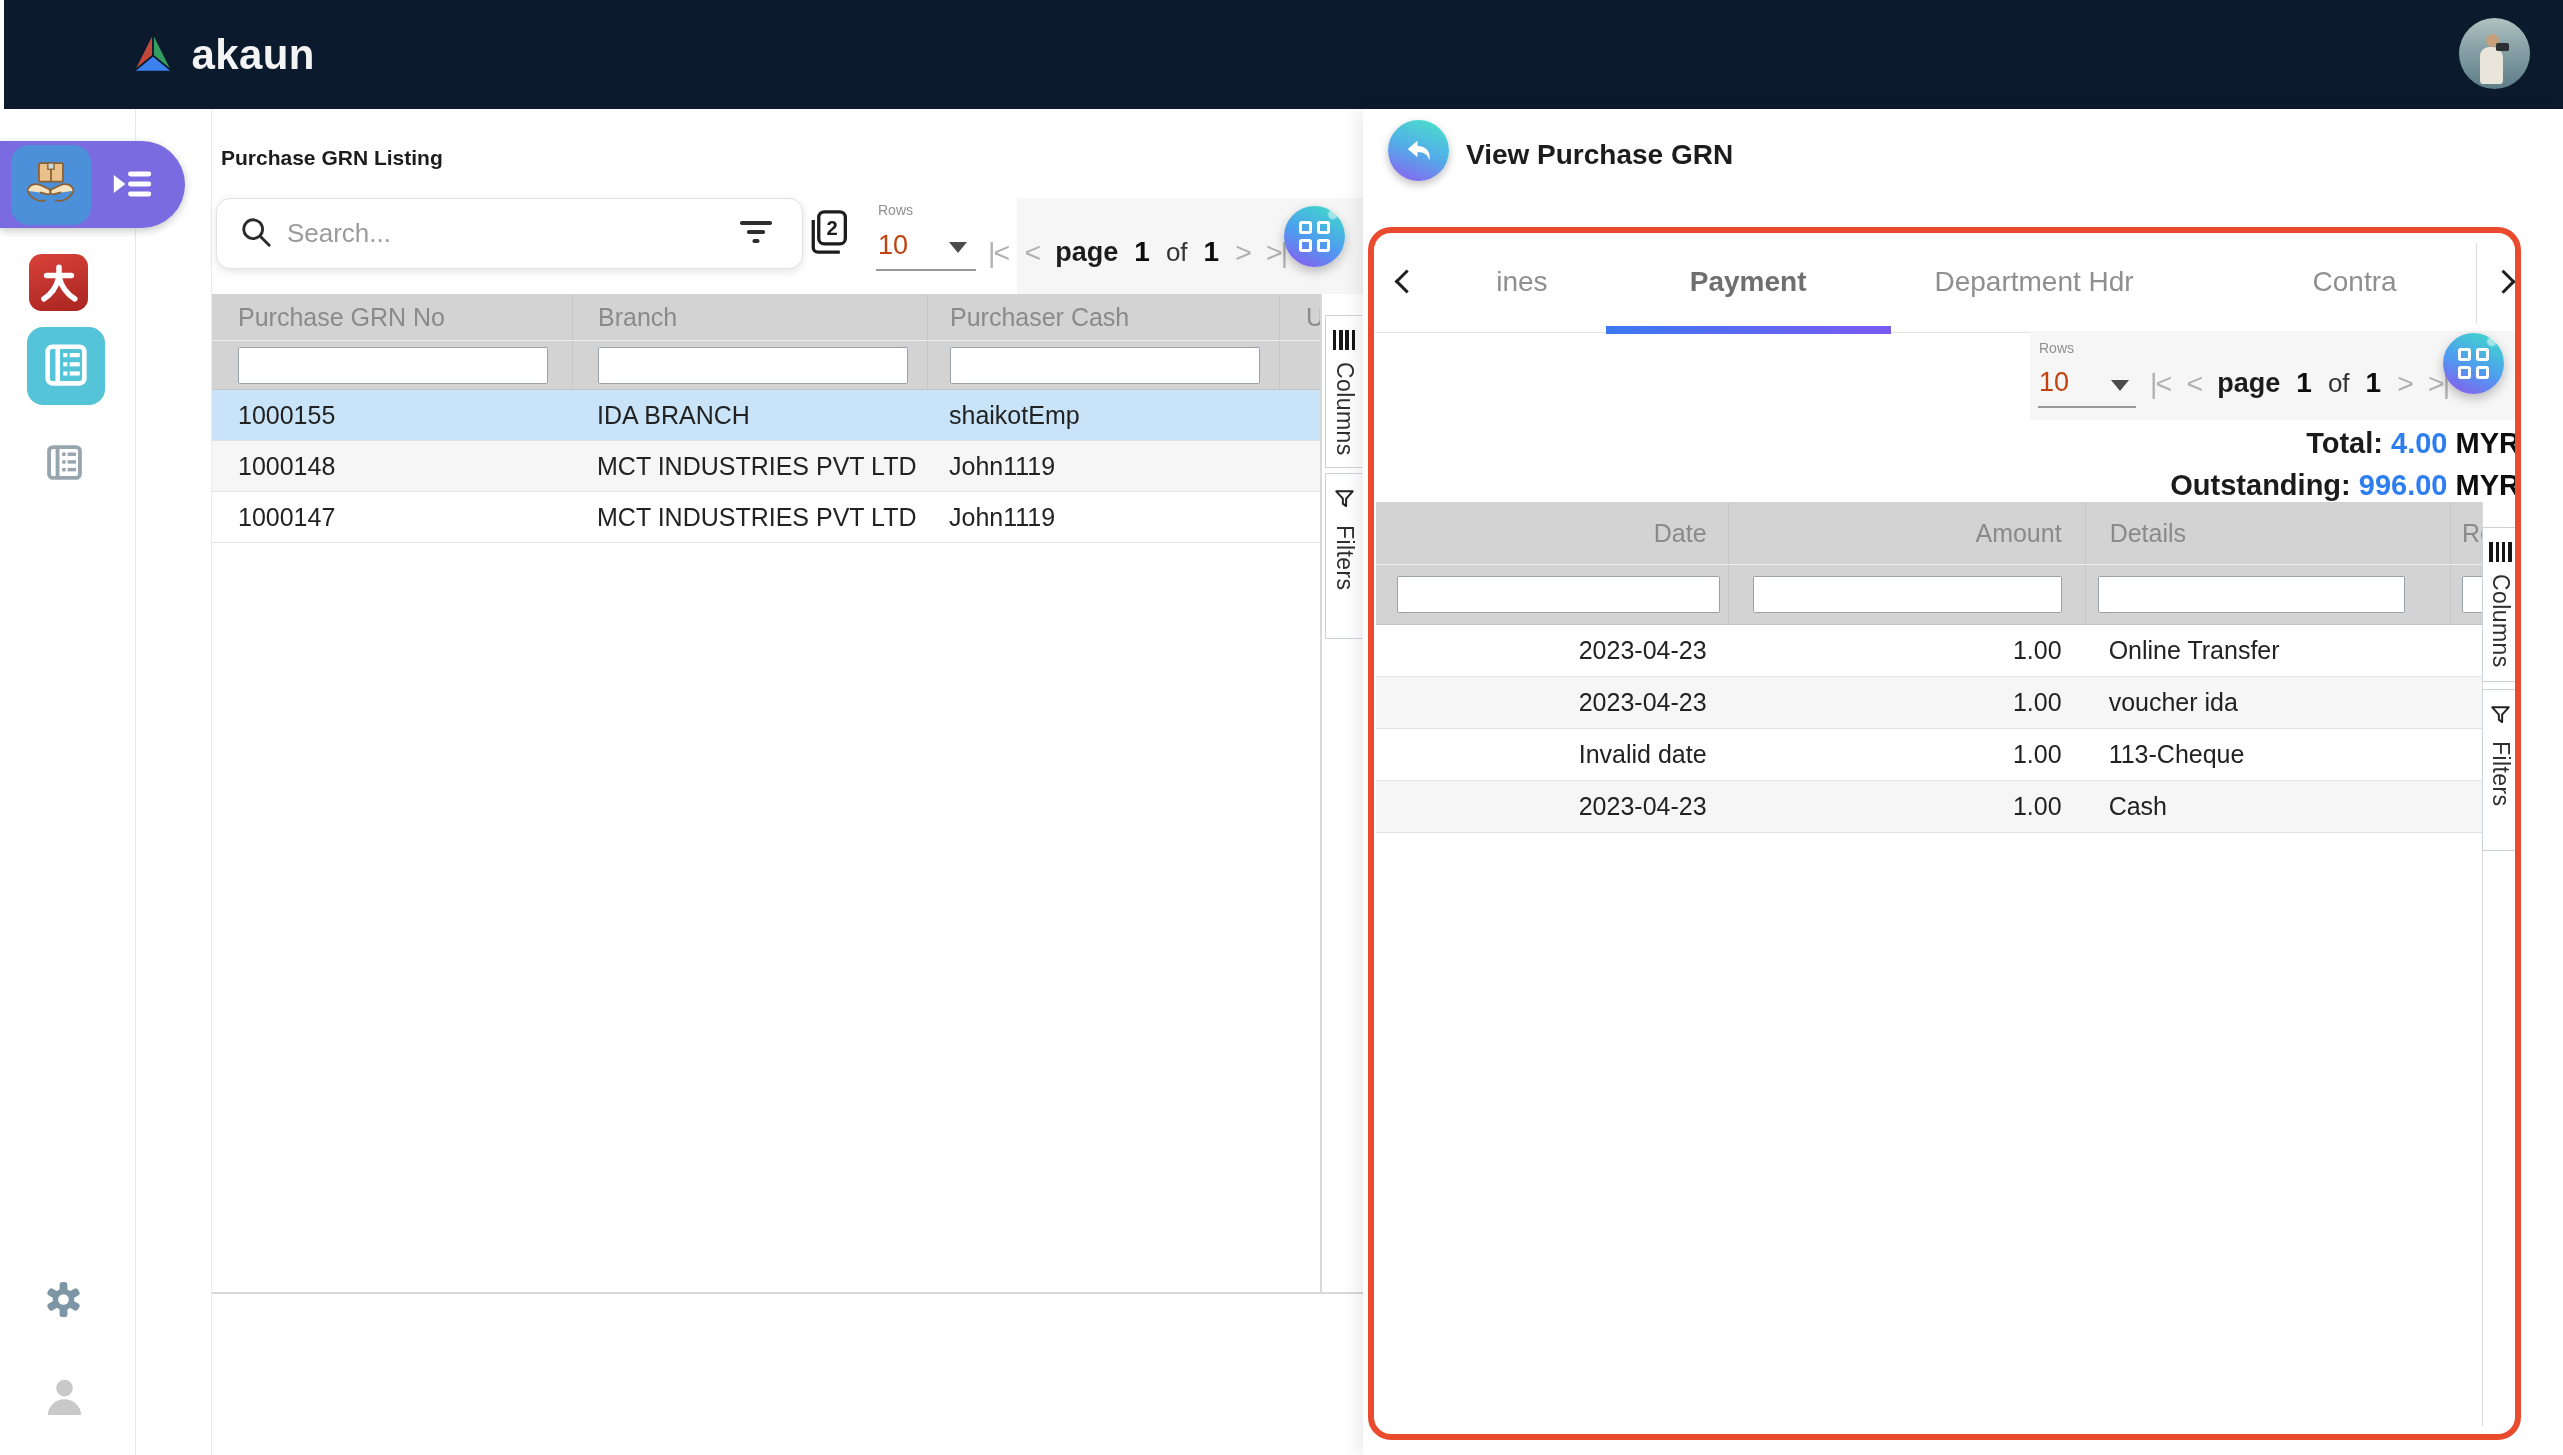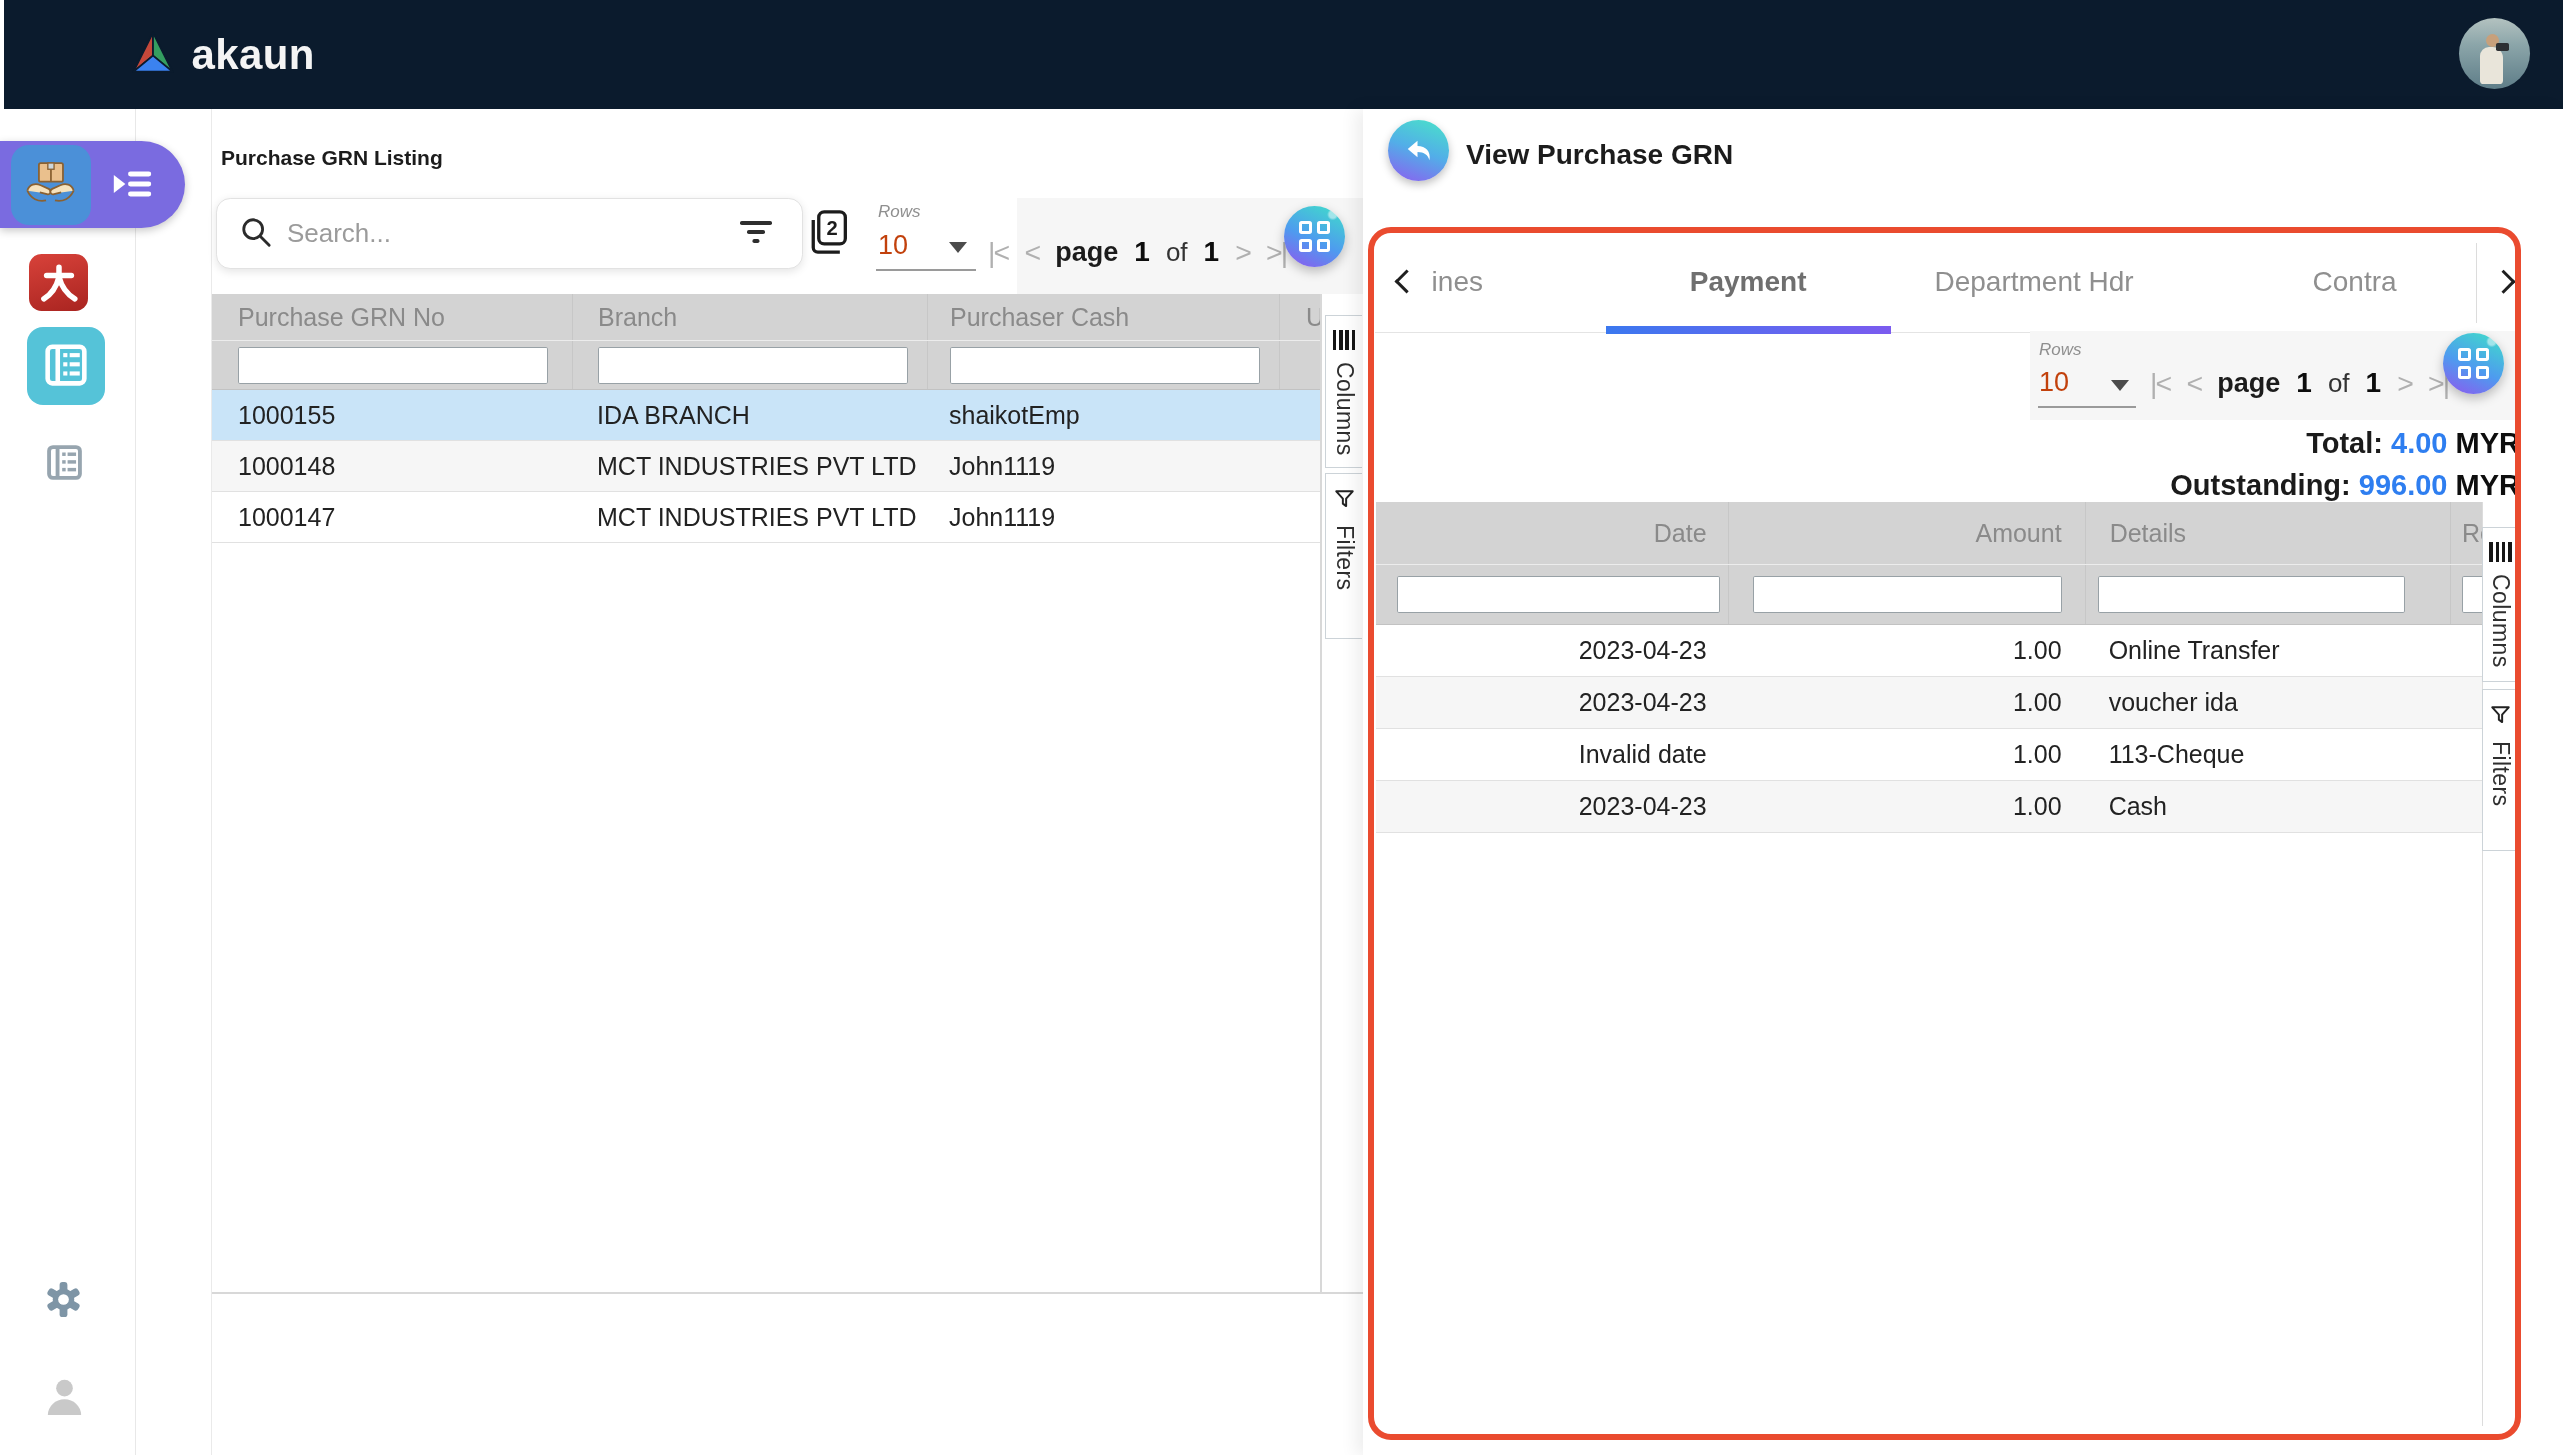--- a/index.html
+++ b/index.html
@@ -44,21 +44,21 @@
              border-radius:14.2px;box-shadow:0 2.7px 8px rgba(0,0,0,.10);display:flex;align-items:center;}
   .search-ph{margin-left:12.5px;font-size:26px;color:#9b9b9b;border:none;outline:none;background:transparent;width:383px;
              font-family:inherit;}
   .search-ph::placeholder{color:#9b9b9b;}
   .sb-search-ic{margin-left:23px;flex:0 0 auto;}
   .filterlines{position:absolute;right:30px;top:22px;width:32px;height:25px;}
   .filterlines span{position:absolute;left:50%;transform:translateX(-50%);height:4px;background:#2e2e2e;border-radius:1.8px;}
   .filterlines .f1{top:0;width:32px;} .filterlines .f2{top:9px;width:18px;} .filterlines .f3{top:18px;width:7.1px;}
   .copy-btn{position:absolute;left:593px;top:98px;width:44px;height:50px;}
 
-  .rows-label{position:absolute;font-size:17px;color:#8f8f8f;font-style:italic;}
+  .rows-label{position:absolute;font-size:14px;color:#8f8f8f;}
   .rows-value{position:absolute;font-size:27px;color:#c2410c;}
   .rows-line{position:absolute;height:1.8px;background:#9a9a9a;}
   .caret{position:absolute;width:0;height:0;border-left:9.8px solid transparent;border-right:9.8px solid transparent;
          border-top:11.6px solid #4c4c4c;}
 
   .pager{position:absolute;display:flex;align-items:center;gap:16px;height:36px;}
   .pg-nav{font-size:28.5px;color:#b0b0b0;letter-spacing:-1.8px;font-weight:500;cursor:default;}
   .pg-text{font-size:27px;color:#1c1c1c;font-weight:600;}
   .pg-num{font-size:28px;color:#0d0d0d;font-weight:700;}
   .pg-of{font-size:26px;color:#333;font-weight:500;}
@@ -369,21 +369,21 @@
           <path d="M22 13 L9 24 L22 35 L22 28 C31 28 36 32 38 39 C40 27 33 20 22 20 Z" fill="#fff"></path>
         </svg>
       </span>
     </div>
     <div class="view-title">View Purchase GRN</div>
 
     <div class="tabbar">
       <div class="tab-scroll" style="left:7.1px;">
         <span class="chev chev-l"></span>
       </div>
-      <div class="tab" style="left:57px;width:116px;text-align:left;">ines</div>
+      <div class="tab" style="left:57px;width:116px;text-align:right;">ines</div>
       <div class="tab active" style="left:231px;width:285px;">Payment</div>
       <div class="tab" style="left:516px;width:287px;">Department Hdr</div>
       <div class="tab" style="left:841px;width:278px;">Contra</div>
       <span class="tab-underline"></span>
       <span class="tab-divider"></span>
       <div class="tab-scroll" style="left:1104px;">
         <span class="chev chev-r"></span>
       </div>
     </div>
 

